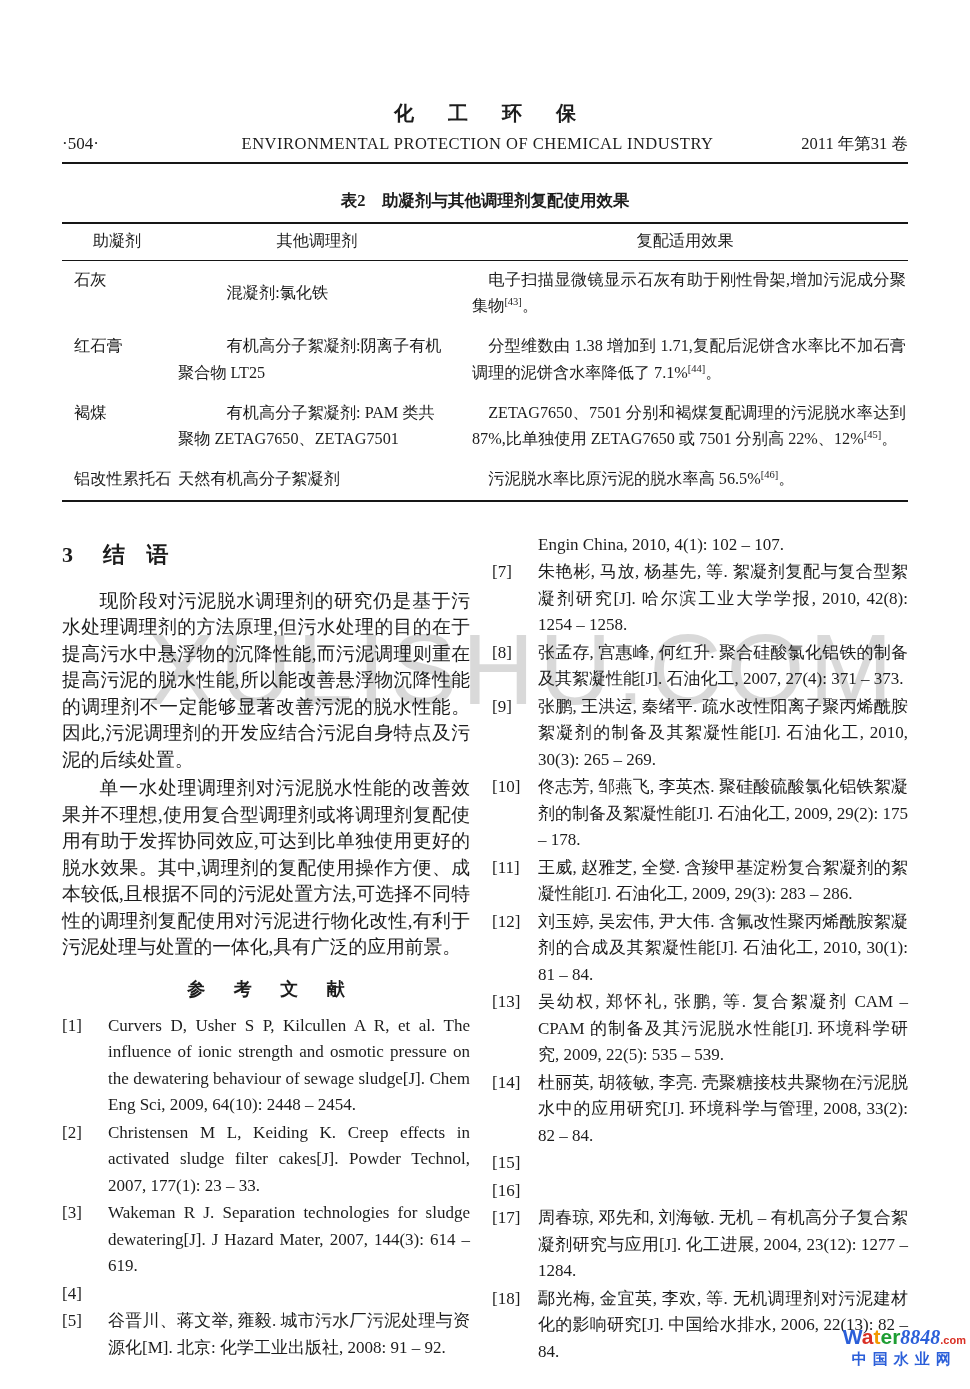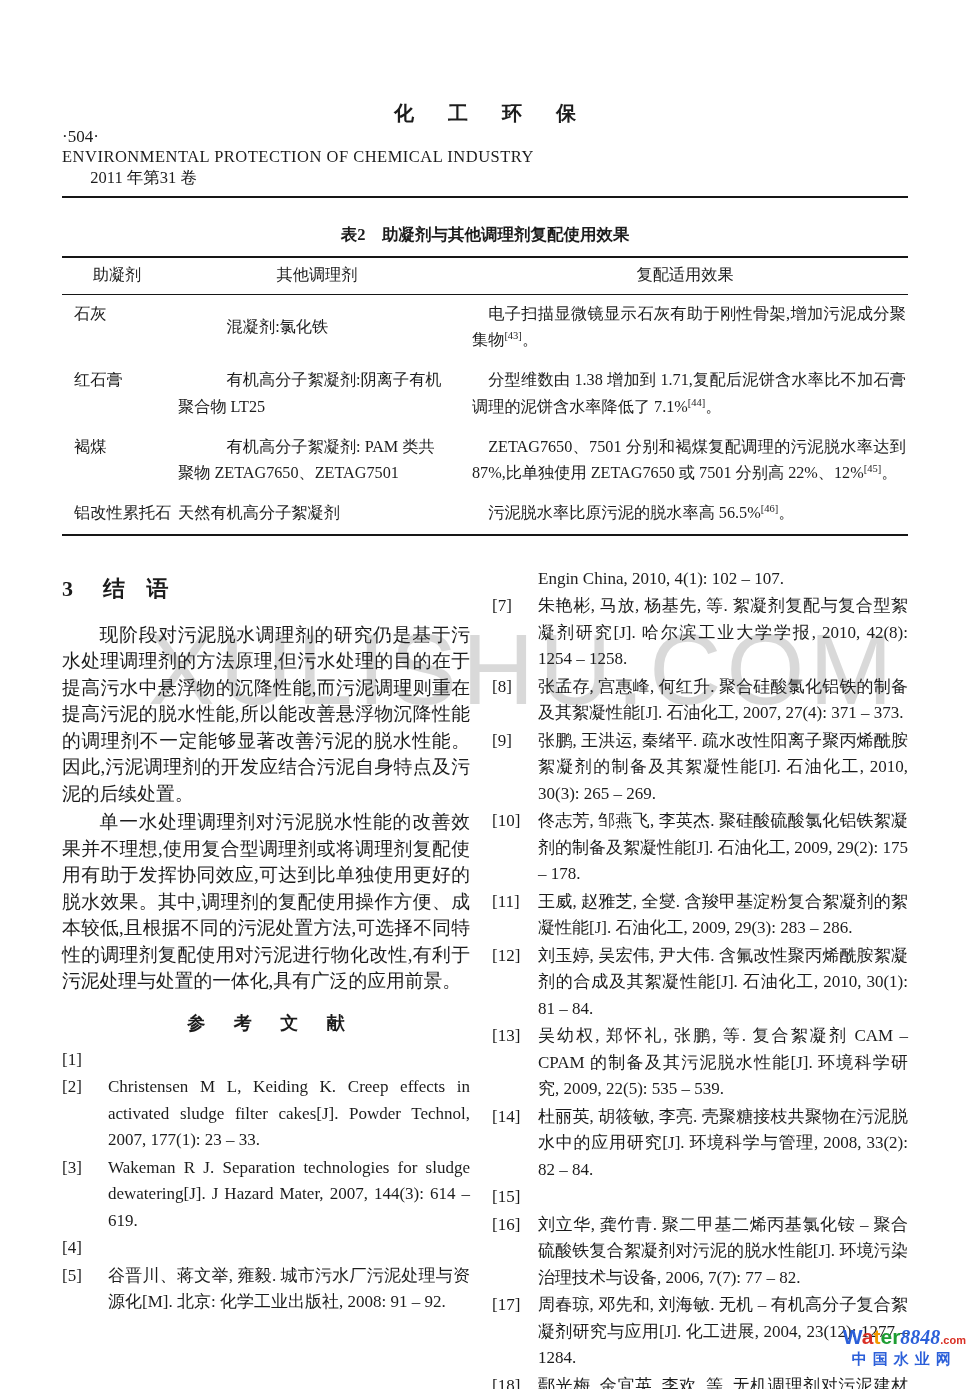--- a/index.html
+++ b/index.html
@@ -22,23 +22,23 @@
   .journal-cn{
     text-align:center;
     font-size:20px;
     letter-spacing:34px;
     text-indent:34px;
     font-weight:600;
     margin-top:44px;
   }
   .header-row{
     display:flex;
-    align-items:flex-start;
+    align-items:center;
+    margin-top:6px;
     font-size:17px;
-    flex-direction:column;
   }
   .page-num{width:120px;text-align:left;font-size:17px;}
   .journal-en{flex:1;text-align:center;font-size:16.5px;letter-spacing:.5px;white-space:nowrap;}
   .issue{width:135px;text-align:right;font-size:16.5px;white-space:nowrap;}
   .rule{border-bottom:2.5px solid #161616;margin-top:7px;}
   
   .tbl-caption{
     text-align:center;
     font-weight:bold;
     font-size:16.5px;
@@ -193,20 +193,21 @@
         <span class="sec-num">3</span><span class="sec-title">结 语</span>
       </div>
       <p class="para">现阶段对污泥脱水调理剂的研究仍是基于污水处理调理剂的方法原理,但污水处理的目的在于提高污水中悬浮物的沉降性能,而污泥调理则重在提高污泥的脱水性能,所以能改善悬浮物沉降性能的调理剂不一定能够显著改善污泥的脱水性能。因此,污泥调理剂的开发应结合污泥自身特点及污泥的后续处置。</p>
       <p class="para">单一水处理调理剂对污泥脱水性能的改善效果并不理想,使用复合型调理剂或将调理剂复配使用有助于发挥协同效应,可达到比单独使用更好的脱水效果。其中,调理剂的复配使用操作方便、成本较低,且根据不同的污泥处置方法,可选择不同特性的调理剂复配使用对污泥进行物化改性,有利于污泥处理与处置的一体化,具有广泛的应用前景。</p>
 
       <div class="ref-heading">参 考 文 献</div>
 
       <ul class="ref-list">
         <li class="ref">
             <span class="ref-num">[1]</span>
+            <span class="ref-text">Curvers D, Usher S P, Kilcullen A R, et al. The influence of ionic strength and osmotic pressure on the dewatering behaviour of sewage sludge[J]. Chem Eng Sci, 2009, 64(10): 2448 – 2454.</span>
           </li>
         <li class="ref">
             <span class="ref-num">[2]</span>
             <span class="ref-text">Christensen M L, Keiding K. Creep effects in activated sludge filter cakes[J]. Powder Technol, 2007, 177(1): 23 – 33.</span>
           </li>
         <li class="ref">
             <span class="ref-num">[3]</span>
             <span class="ref-text">Wakeman R J. Separation technologies for sludge dewatering[J]. J Hazard Mater, 2007, 144(3): 614 – 619.</span>
           </li>
         <li class="ref">
@@ -253,21 +254,20 @@
           </li>
         <li class="ref">
             <span class="ref-num">[14]</span>
             <span class="ref-text">杜丽英, 胡筱敏, 李亮. 壳聚糖接枝共聚物在污泥脱水中的应用研究[J]. 环境科学与管理, 2008, 33(2): 82 – 84.</span>
           </li>
         <li class="ref">
             <span class="ref-num">[15]</span>
           </li>
         <li class="ref">
             <span class="ref-num">[16]</span>
-            <span class="ref-text">刘立华, 龚竹青. 聚二甲基二烯丙基氯化铵 – 聚合硫酸铁复合絮凝剂对污泥的脱水性能[J]. 环境污染治理技术与设备, 2006, 7(7): 77 – 82.</span>
           </li>
         <li class="ref">
             <span class="ref-num">[17]</span>
             <span class="ref-text">周春琼, 邓先和, 刘海敏. 无机 – 有机高分子复合絮凝剂研究与应用[J]. 化工进展, 2004, 23(12): 1277 – 1284.</span>
           </li>
         <li class="ref">
             <span class="ref-num">[18]</span>
             <span class="ref-text">鄢光梅, 金宜英, 李欢, 等. 无机调理剂对污泥建材化的影响研究[J]. 中国给水排水, 2006, 22(13): 82 – 84.</span>
           </li>
 

